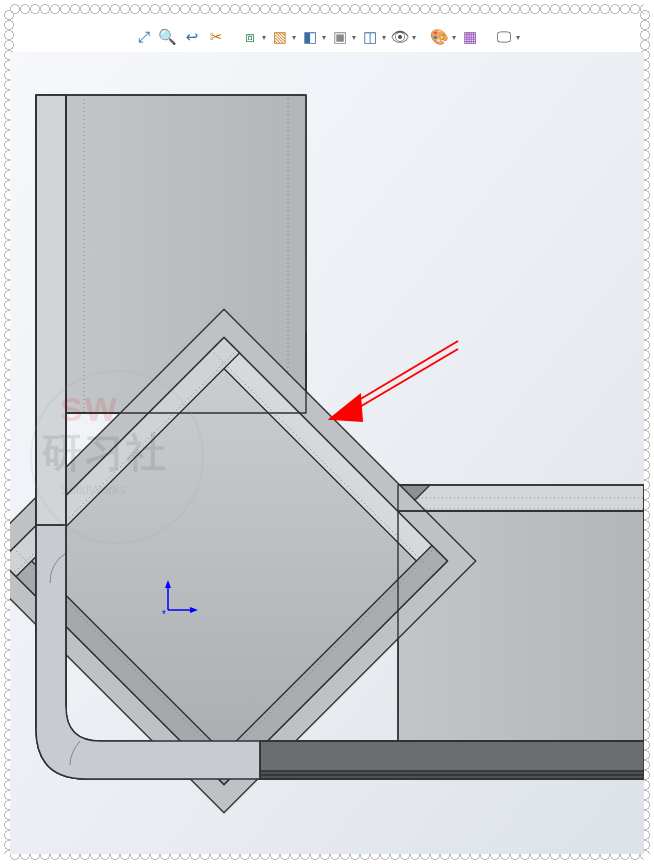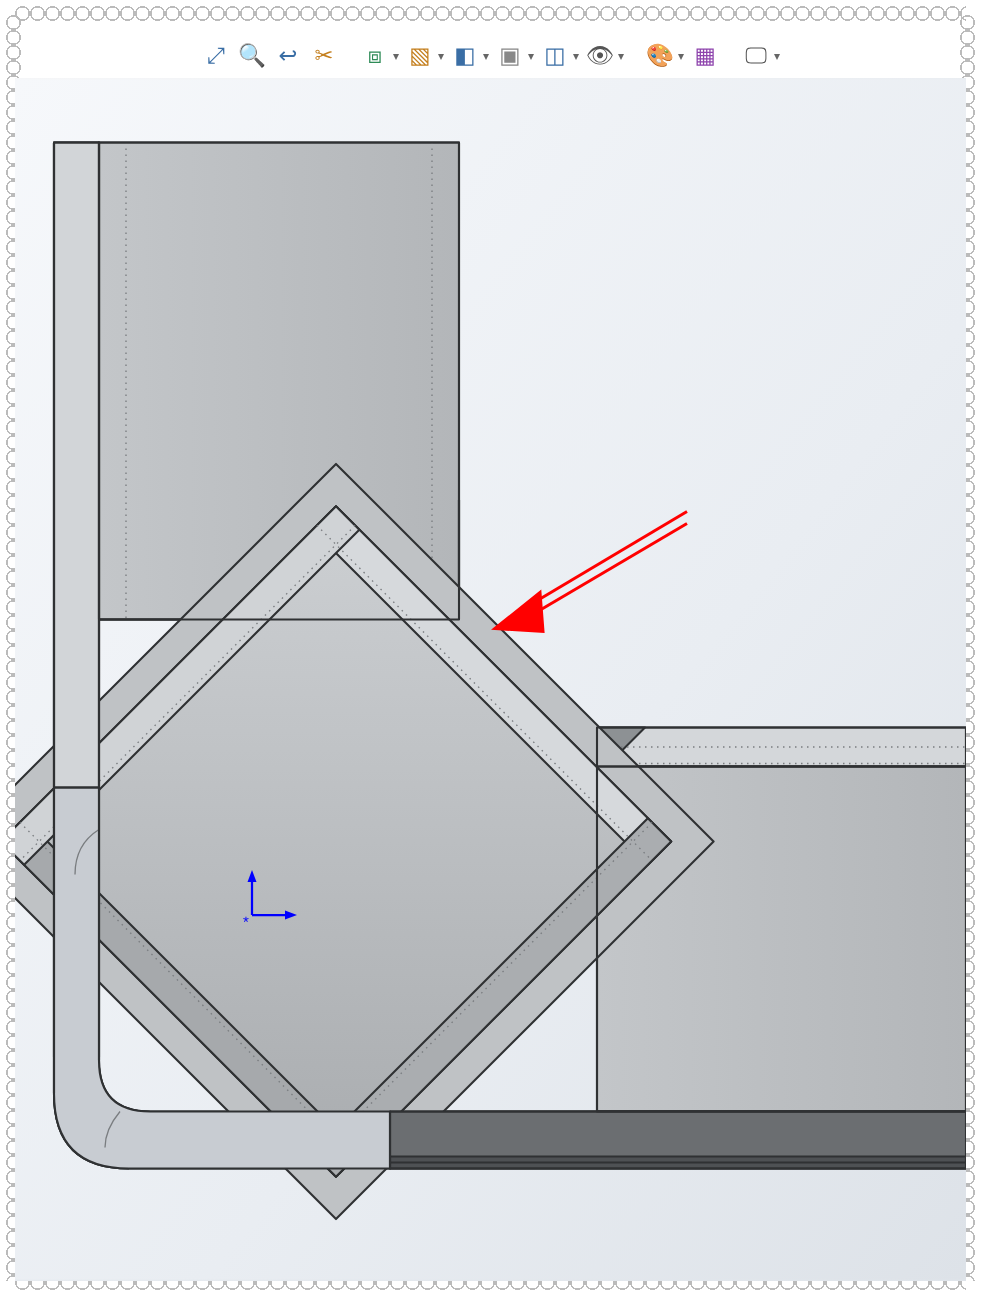--- a/index.html
+++ b/index.html
@@ -279,20 +279,26 @@
       <g stroke="#ff0000" stroke-width="2" fill="none">
         <line x1="448" y1="288" x2="332" y2="357"></line>
         <line x1="448" y1="296" x2="336" y2="362"></line>
 
         <polygon points="320,366 350,342 352,368" fill="#ff0000" stroke="#ff0000"></polygon>
       </g>
 
     </svg>
   </div>
 
+  <div class="watermark">
+    <div class="watermark-ring"></div>
+    <div class="wm-sw">SW</div>
+    <div class="wm-cn">研习社</div>
+    <div class="wm-en">SolidWorks</div>
+  </div>
 
   <div class="triad">
     <svg width="40" height="40" viewBox="0 0 40 40">
       <line x1="10" y1="30" x2="10" y2="4" stroke="#0000ff" stroke-width="1.5"></line>
       <polygon points="10,0 7,8 13,8" fill="#0000ff"></polygon>
       <line x1="10" y1="30" x2="36" y2="30" stroke="#0000ff" stroke-width="1.5"></line>
       <polygon points="40,30 32,27 32,33" fill="#0000ff"></polygon>
       <text x="4" y="38" font-size="10" fill="#0000ff">*</text>
     </svg>
   </div>

